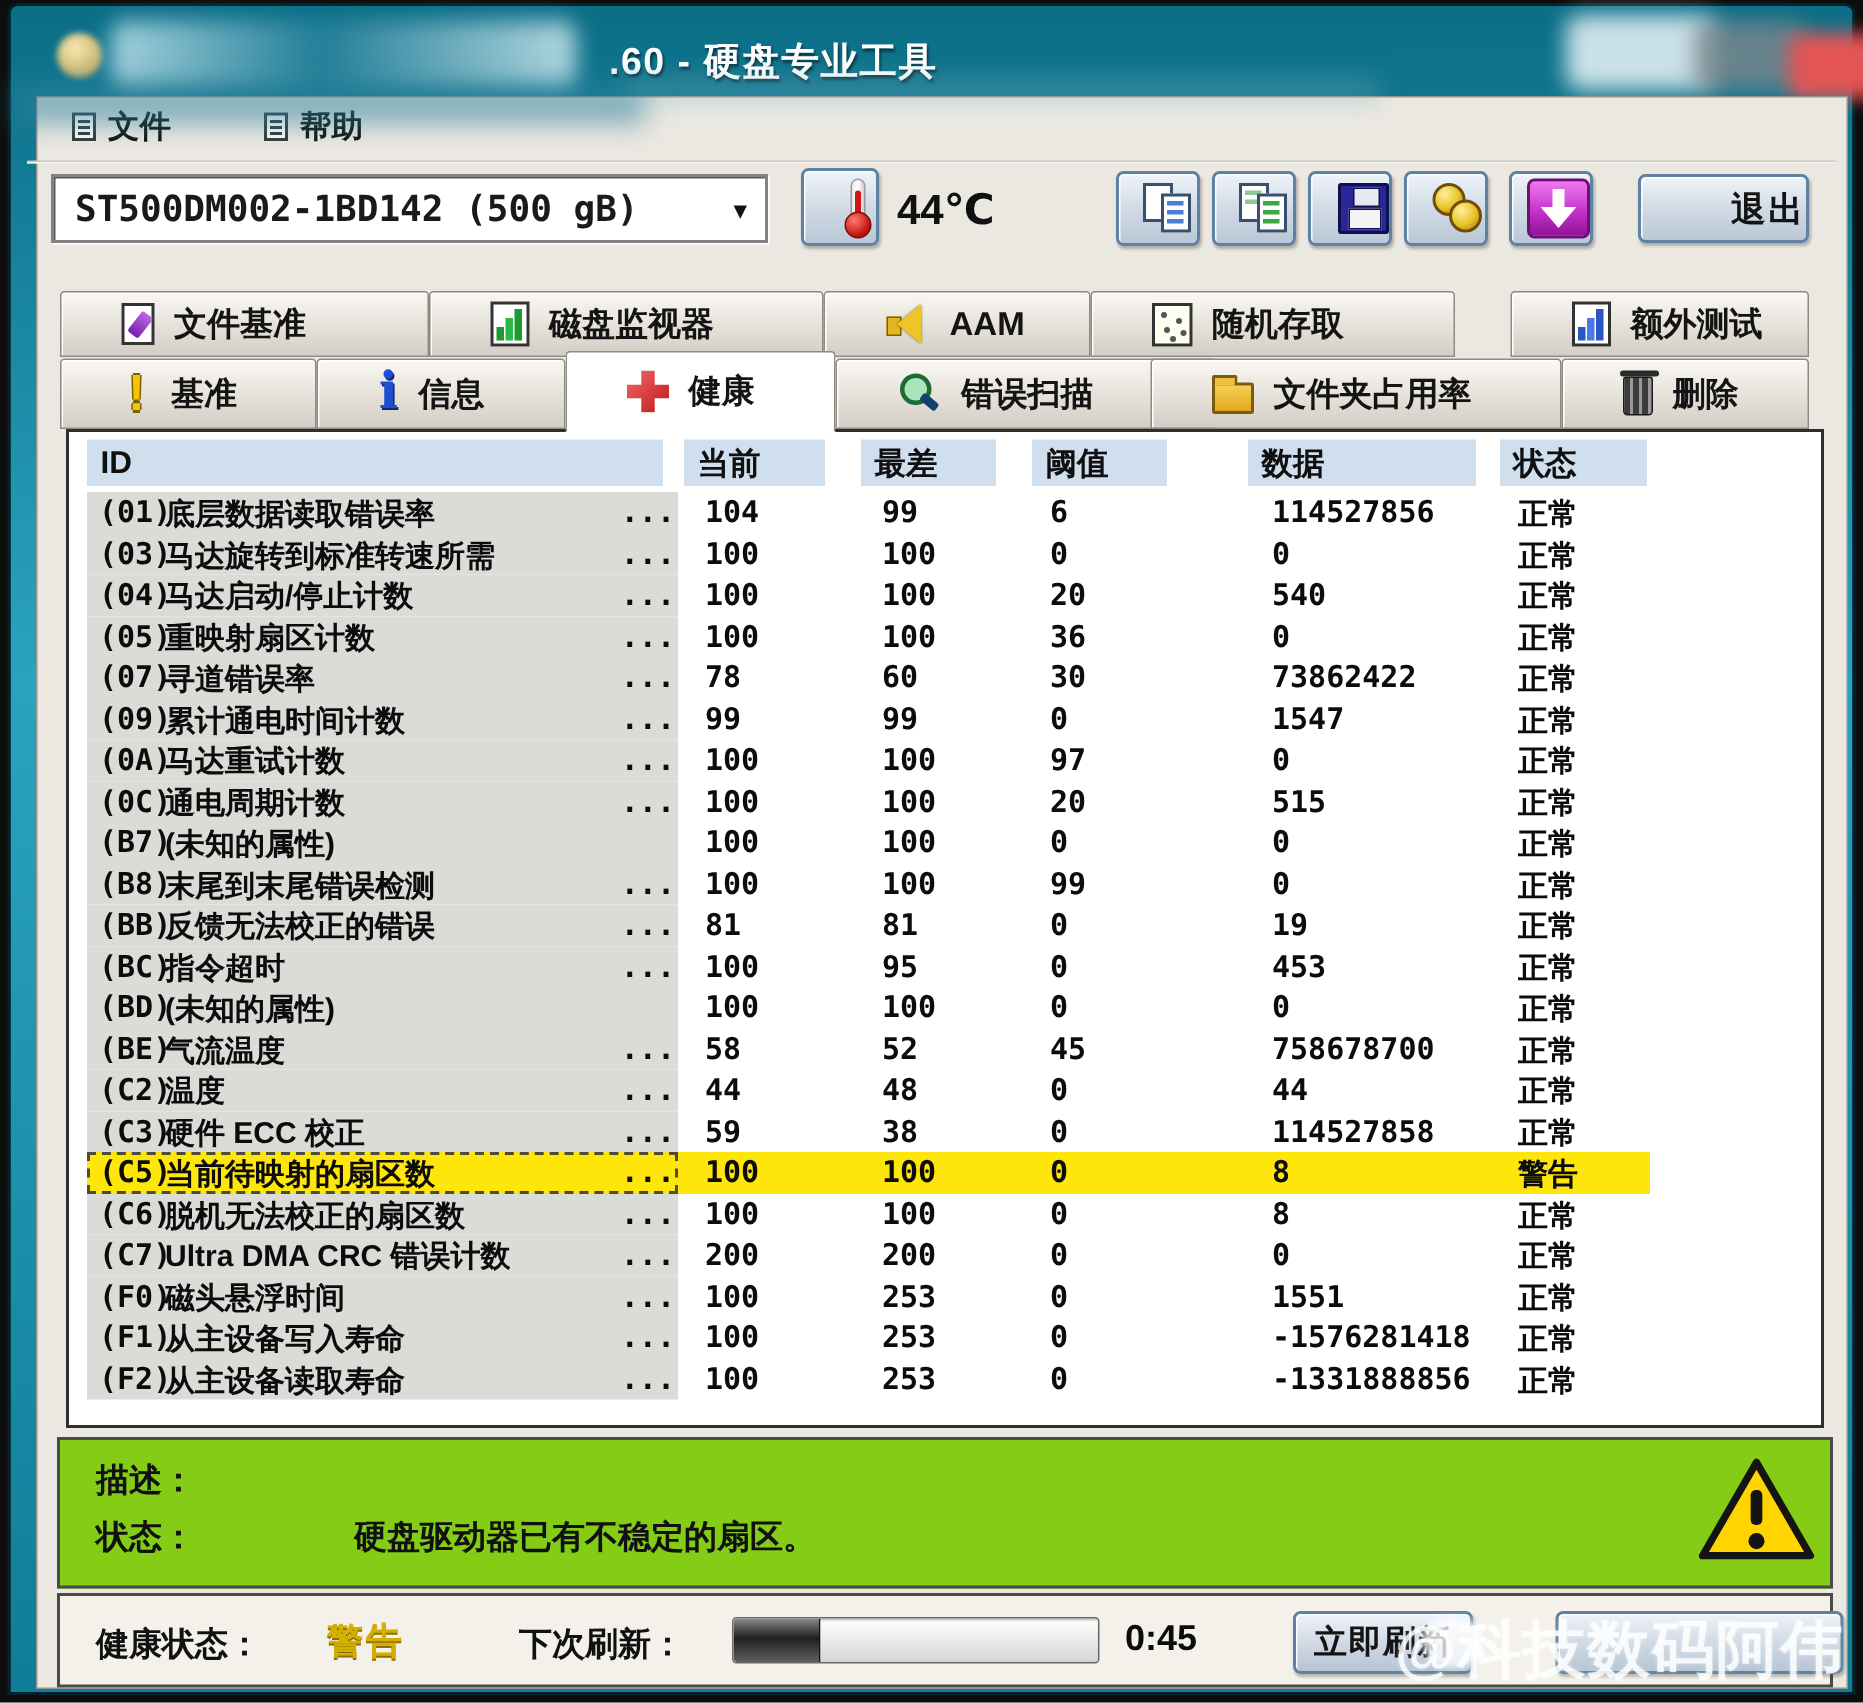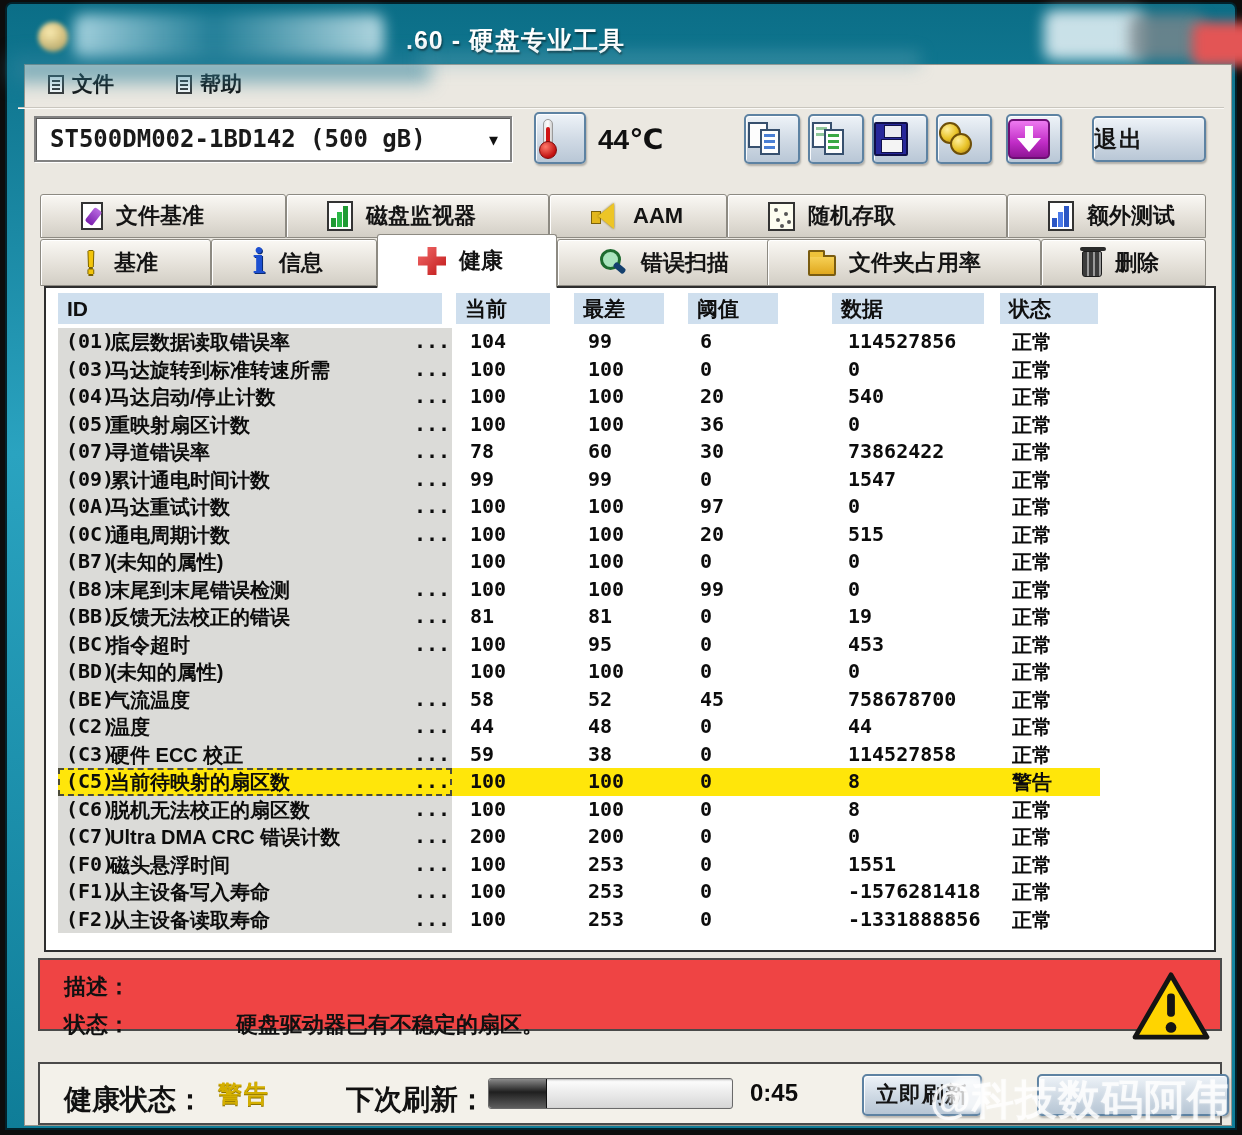--- a/index.html
+++ b/index.html
@@ -55,21 +55,21 @@
     display:flex; align-items:center; padding:0 14px;
     font-family:"DejaVu Sans Mono","Liberation Mono",monospace;
     font-size:24px; font-weight:600; color:#1a1a1a; letter-spacing:0;
   }
   #drive-arrow { position:absolute; right:12px; top:13px; font-size:15px; color:#111; }
   .tool-btn {
     position:absolute; top:114px; height:50px;
     background:linear-gradient(180deg,#eef3f8 0%,#cfd9e4 55%,#b9c7d6 100%);
     border:2px solid #5d82a2; border-radius:5px;
     box-shadow:inset 1px 1px 0 rgba(255,255,255,.9), 1px 2px 2px rgba(0,0,0,.25);
-    display:flex; align-items:center; justify-content:flex-start;
+    display:flex; align-items:center; justify-content:flex-end;
   }
   #temp-label { position:absolute; left:598px; top:123px; font-size:28px; font-weight:bold; color:#101010; }
   #exit-button { left:1092px; width:114px; height:46px; top:116px;
     font-size:23px; font-weight:bold; color:#141414; letter-spacing:2px; cursor:default; }
 
   
   .thermo { position:relative; width:24px; height:38px; }
   .thermo .tube { position:absolute; left:7px; top:0; width:10px; height:28px;
     background:linear-gradient(90deg,#e8e8e8,#fdfdfd 50%,#cfcfcf);
     border:1px solid #9a9a9a; border-radius:5px 5px 2px 2px; }
@@ -183,30 +183,30 @@
   .c-id { left:8px; }
   .c-name { left:52px; max-width:276px; overflow:hidden; }
   .c-dots { left:336px; width:56px; text-align:right; }
   .c-cur { left:412px; }
   .c-worst { left:530px; }
   .c-thr { left:642px; }
   .c-data { left:790px; }
   .c-status { left:954px; font-weight:bold; }
 
   
-  #desc-panel { position:absolute; left:38px; top:958px; width:1184px; height:73px;
-    background:#ef4444; border:2px solid #4a4a4a; }
+  #desc-panel { position:absolute; left:38px; top:958px; width:1184px; height:101px;
+    background:#84cc16; border:2px solid #4a4a4a; }
   .desc-label { position:absolute; left:24px; font-size:22px; font-weight:bold; color:#111; }
   .desc-value { position:absolute; left:196px; font-size:22px; font-weight:bold; color:#111; }
   #warn-triangle { position:absolute; left:1092px; top:12px; width:78px; height:70px; }
 
   
   #footer-panel { position:absolute; left:38px; top:1062px; width:1184px; height:63px;
     background:#f3f1ea; border:2px solid #4a4a4a; }
-  .foot-label { position:absolute; top:17px; font-size:28px; font-weight:bold; color:#111; }
+  .foot-label { position:absolute; top:17px; font-size:22px; font-weight:bold; color:#111; }
   #health-value { position:absolute; left:178px; top:14px; font-size:24px; font-weight:900;
     color:#d4af00; text-shadow:0 1px 0 #8a7000; letter-spacing:2px; }
   #progress-outer { position:absolute; left:448px; top:14px; width:245px; height:31px;
     border:1px solid #6a6a6a; border-radius:3px;
     background:linear-gradient(180deg,#ffffff,#d6d6d6);
     box-shadow:inset 1px 1px 2px rgba(0,0,0,.3); overflow:hidden; }
   #progress-fill { position:absolute; left:0; top:0; height:100%; width:24%;
     background:linear-gradient(180deg,#8a8a8a 0%,#1f1f1f 45%,#5e5e5e 100%);
     border-right:1px solid #101010; border-radius:3px 0 0 3px; }
   #countdown { position:absolute; left:710px; top:15px; font-size:24px; font-weight:bold; color:#0c0c0c; }
@@ -312,21 +312,21 @@
         <span class="ib b1"></span>
         <span class="ib b2"></span>
         <span class="ib b3"></span>
       </span>
       <span>磁盘监视器</span>
     </div>
     <div class="tab" style="left: 549px; width: 178px; top: 194px; height: 44px;">
       <span class="ti ti-speaker"></span>
       <span>AAM</span>
     </div>
-    <div class="tab" style="left: 727px; width: 280px; top: 194px; height: 44px;">
+    <div class="tab" style="left: 727px; width: 243px; top: 194px; height: 44px;">
       <span class="ti ti-random"></span>
       <span>随机存取</span>
     </div>
     <div class="tab" style="left: 1007px; width: 199px; top: 194px; height: 44px;">
       <span class="ti ti-chartbox blue">
         <span class="ib b1"></span>
         <span class="ib b2"></span>
         <span class="ib b3"></span>
       </span>
       <span>额外测试</span>

